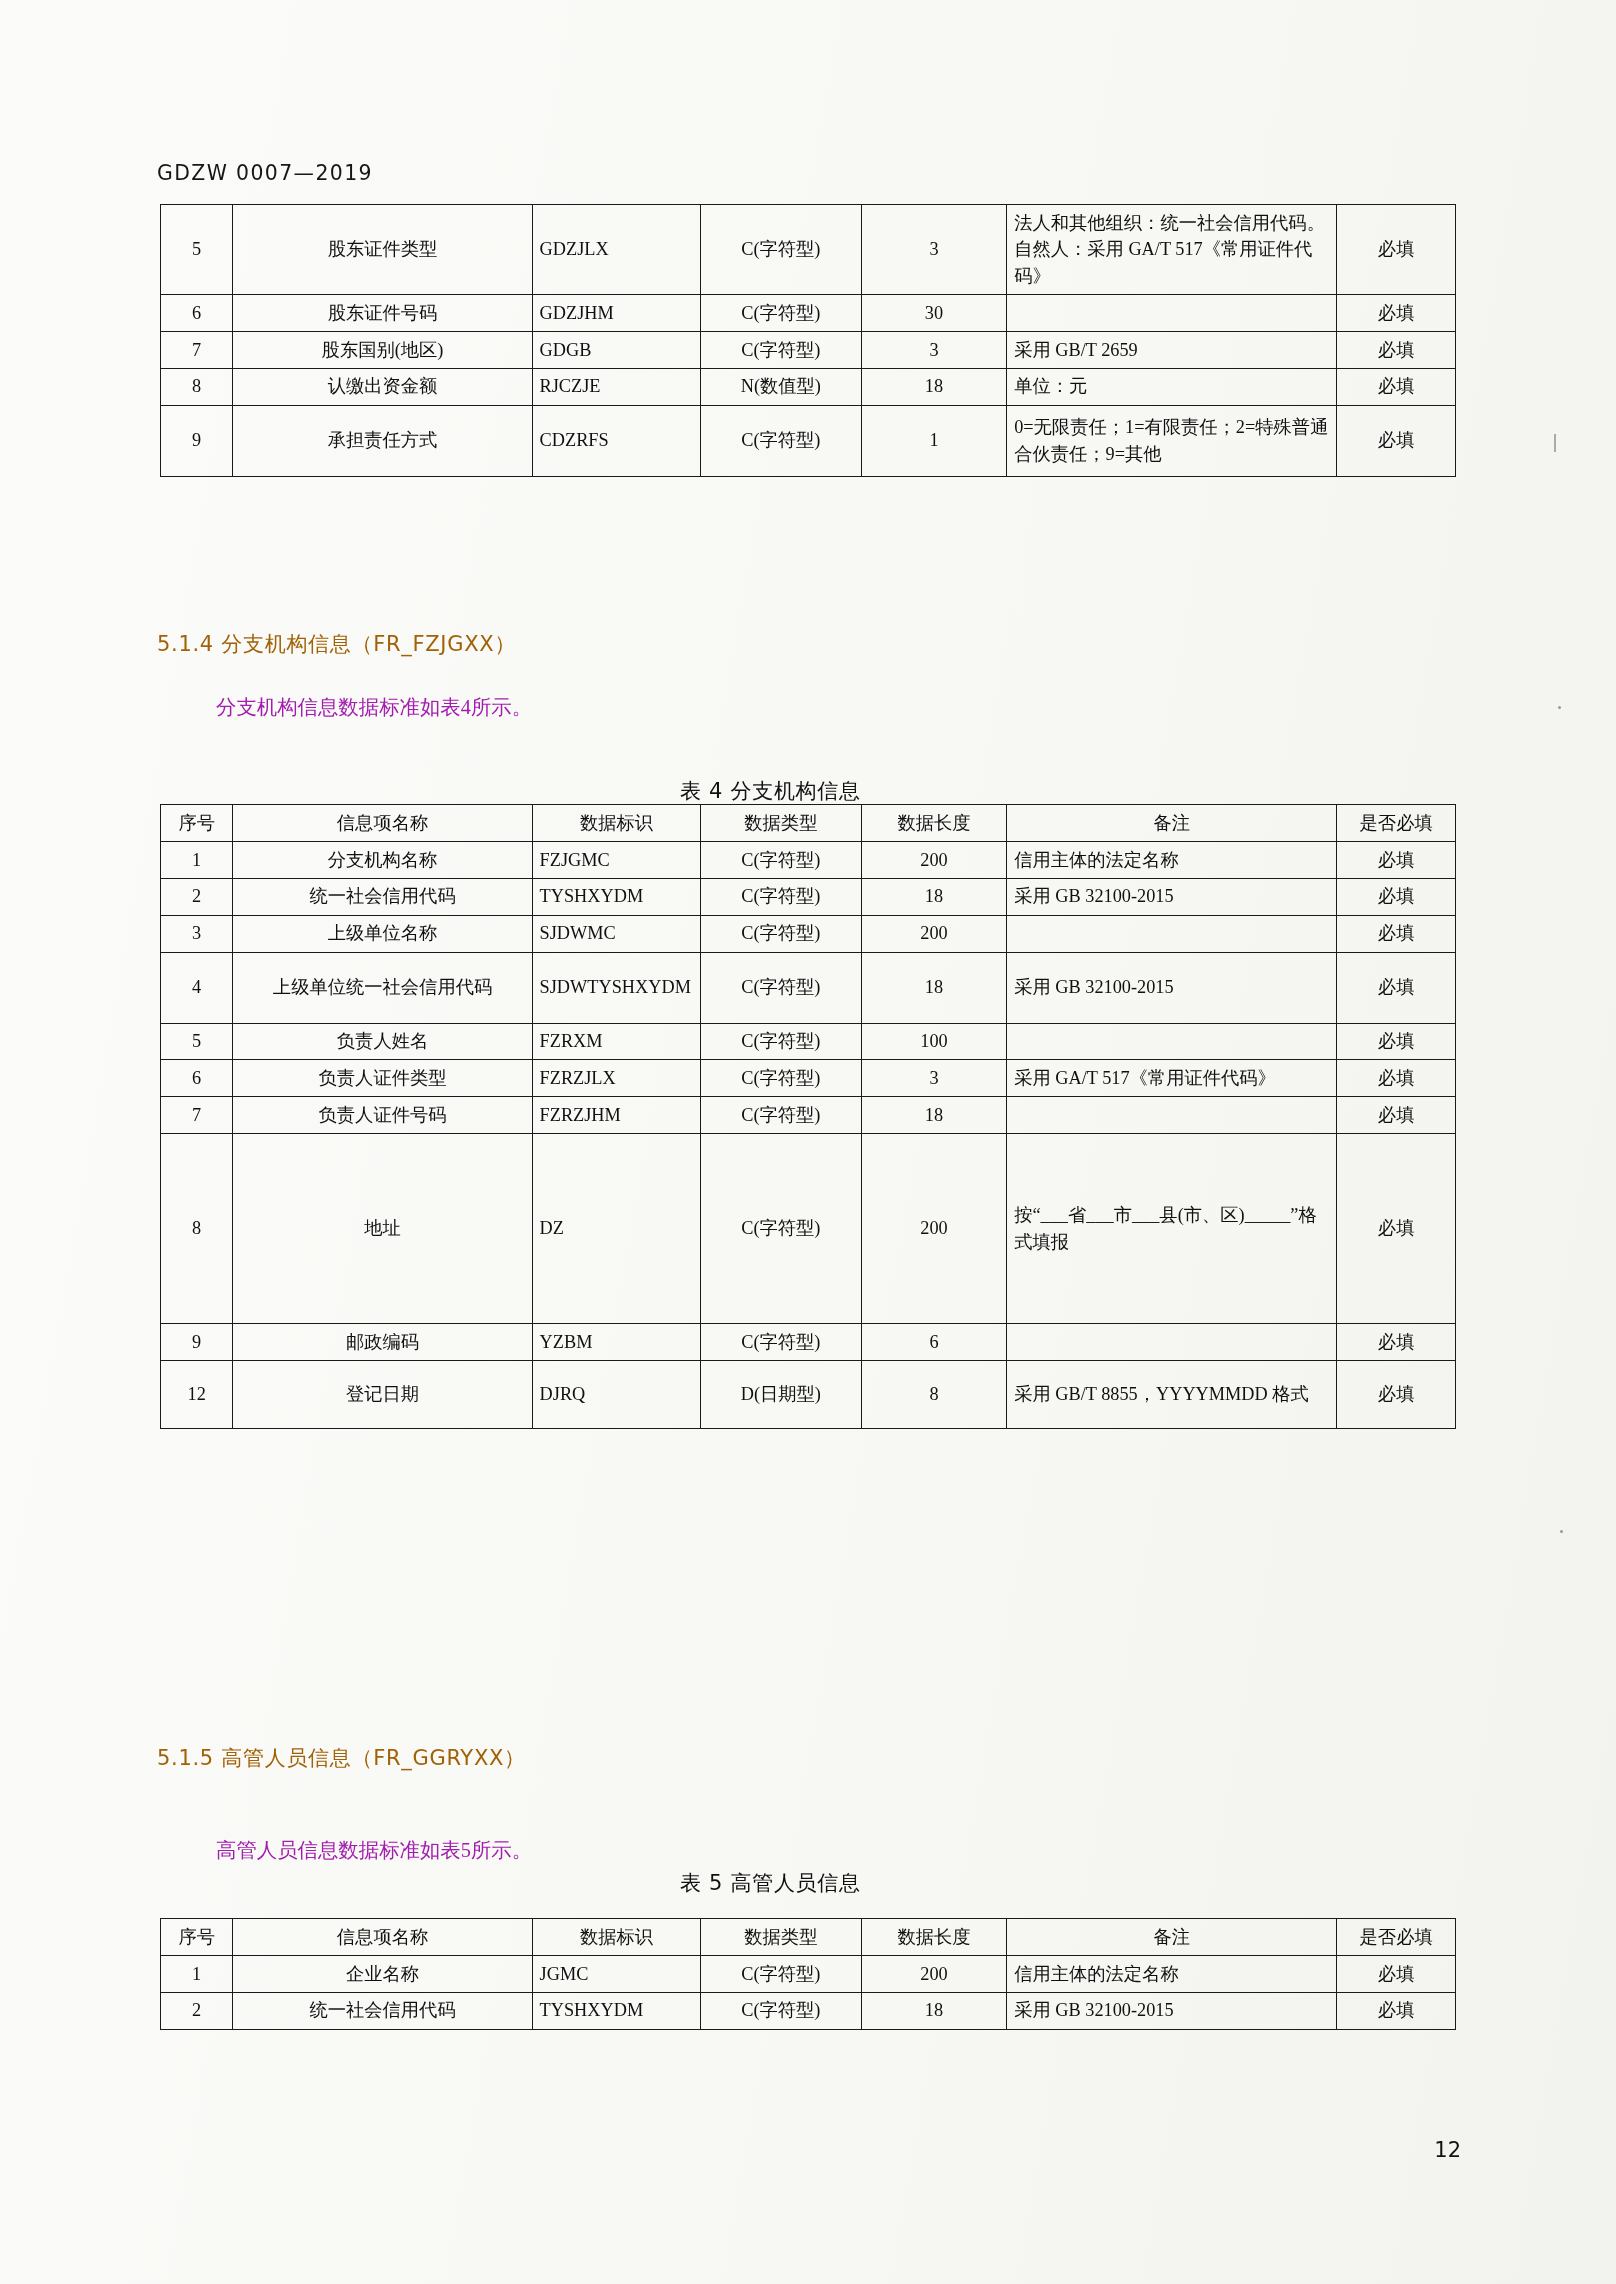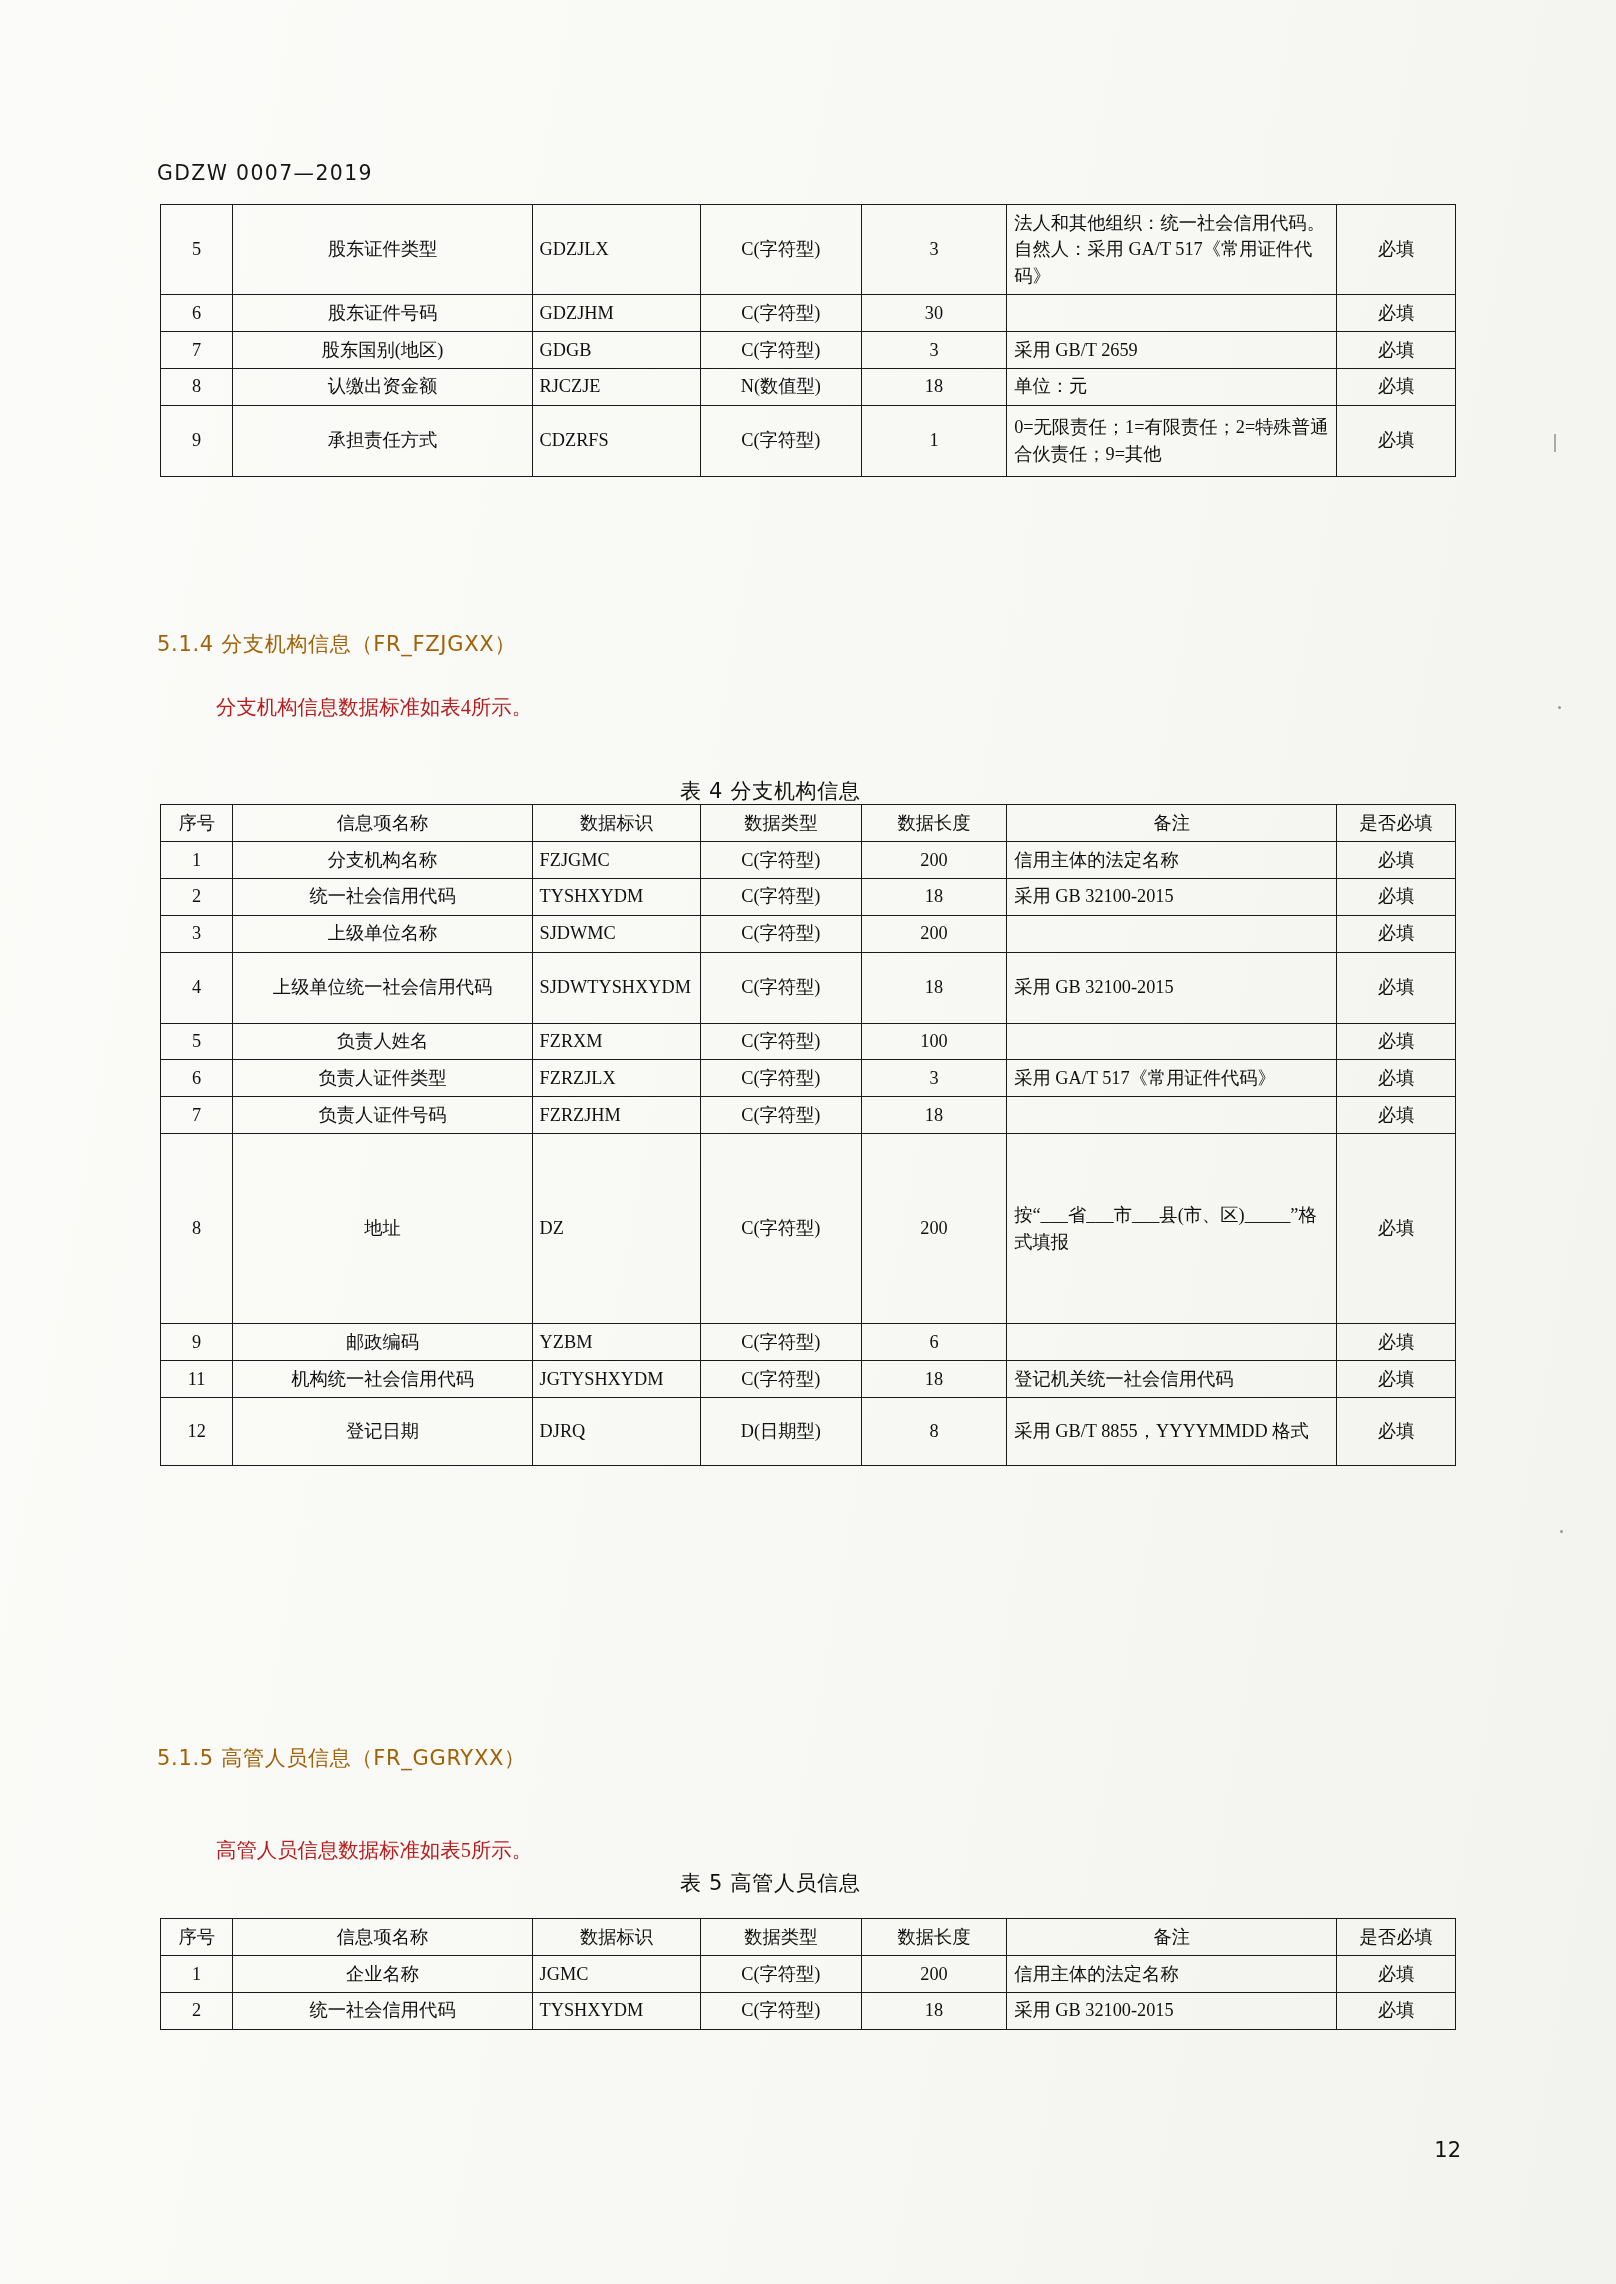--- a/index.html
+++ b/index.html
@@ -80,21 +80,21 @@
     position: absolute;
     font-family: "DejaVu Sans", sans-serif;
     font-size: 21px;
     color: #a16207;
     letter-spacing: 0.7px;
   }
   .body-line {
     position: absolute;
     font-size: 20.4px;
     font-family: "Liberation Serif", serif;
-    color: #b91c1c;
+    color: #a21caf;
   }
   .table-caption {
     position: absolute;
     font-family: "DejaVu Sans", sans-serif;
     font-size: 21px;
     color: #111;
     letter-spacing: 0.7px;
   }
   #h-514 { left: 157px; top: 630px; }
   #p-514 { left: 216px; top: 693px; }
@@ -302,29 +302,20 @@
         </tr>
         <tr>
           <td class="c">9</td>
           <td class="l pad-l">邮政编码</td>
           <td class="l">YZBM</td>
           <td class="c">C(字符型)</td>
           <td class="c">6</td>
           <td class="l"></td>
           <td class="c">必填</td>
         </tr>
-        <tr>
-          <td class="c">11</td>
-          <td class="l pad-l">机构统一社会信用代码</td>
-          <td class="l">JGTYSHXYDM</td>
-          <td class="c">C(字符型)</td>
-          <td class="c">18</td>
-          <td class="l">登记机关统一社会信用代码</td>
-          <td class="c">必填</td>
-        </tr>
         <tr style="height:68px">
           <td class="c">12</td>
           <td class="l pad-l">登记日期</td>
           <td class="l">DJRQ</td>
           <td class="c">D(日期型)</td>
           <td class="c">8</td>
           <td class="l">采用 GB/T 8855，YYYYMMDD 格式</td>
           <td class="c">必填</td>
         </tr>
       </tbody>

